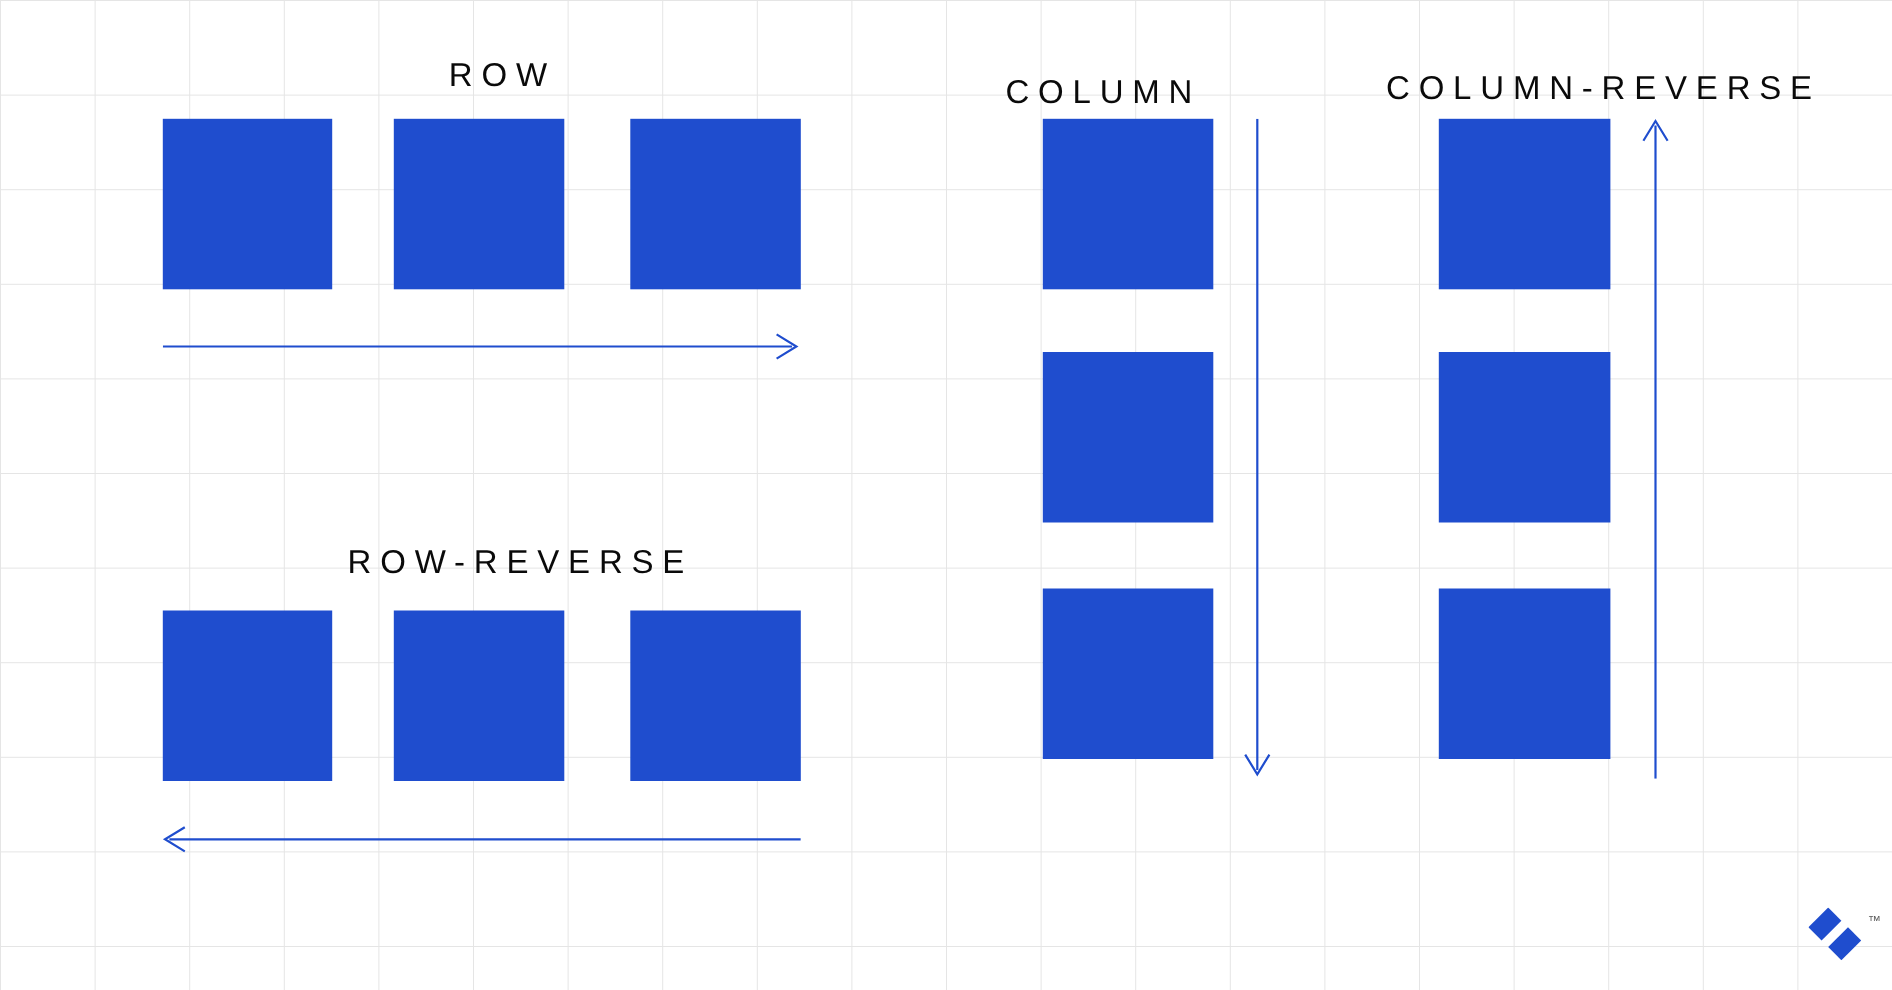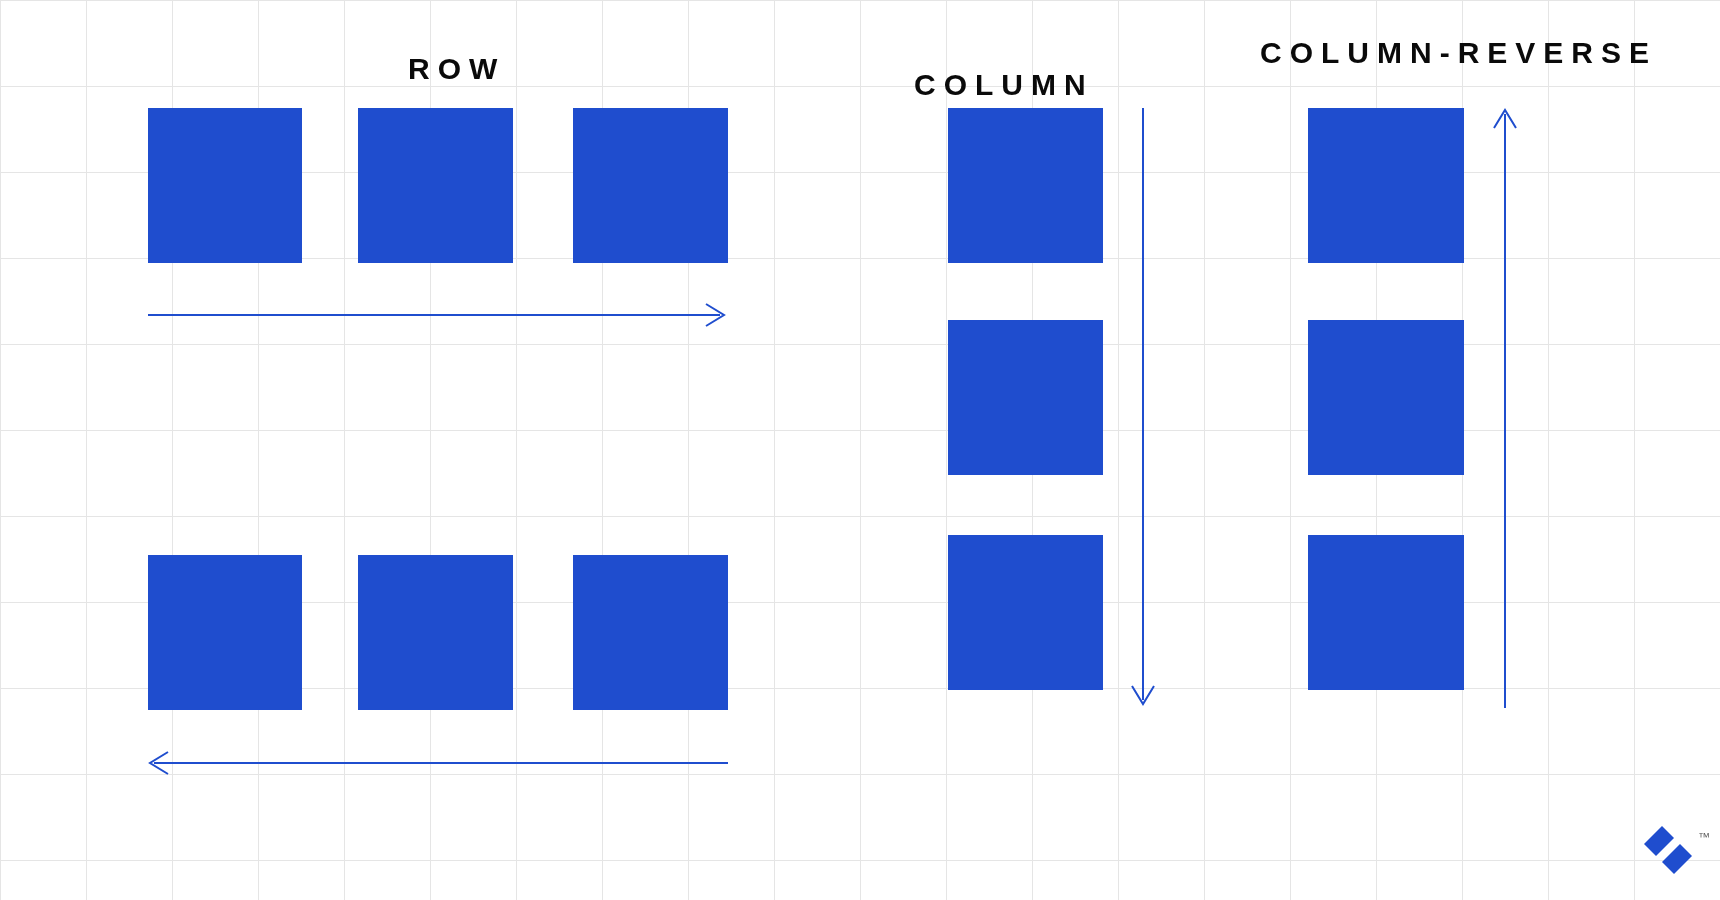--- a/index.html
+++ b/index.html
@@ -3,58 +3,59 @@
 <meta charset="utf-8">
 <style>
   html,body{margin:0;padding:0;width:1720px;height:900px;overflow:hidden;font-family:Arial,Helvetica,sans-serif;background:#fff}
   .canvas{position:relative;width:1720px;height:900px;
     background-image:
       linear-gradient(to right,#e5e5e5 1px,transparent 1px),
       linear-gradient(to bottom,#e5e5e5 1px,transparent 1px);
     background-size:86px 86px;
     background-position:0 0;
   }
-  .label{position:absolute;font-size:30px;letter-spacing:8px;font-weight:700;color:#0a0a0a;white-space:nowrap}
+  .label{position:absolute;font-size:30px;letter-spacing:8px;font-weight:400;color:#0a0a0a;white-space:nowrap}
   .sq{position:absolute;background:#1f4dce}
   .arrow-line{stroke:#1f4dce;stroke-width:2;fill:none}
   .logo{position:absolute;right:28px;bottom:22px}
   .tm{position:absolute;font-size:12px;color:#5c5c5c}
 </style>
 </head>
 <body>
 
 <div class="canvas">
 
   <div class="label" style="left:408px;top:52px">ROW</div>
   <div class="sq" style="left:148px;top:108px;width:154px;height:155px"></div>
   <div class="sq" style="left:358px;top:108px;width:155px;height:155px"></div>
   <div class="sq" style="left:573px;top:108px;width:155px;height:155px"></div>
   <svg style="position:absolute;left:148px;top:300px" width="580" height="30">
     <line class="arrow-line" x1="0" y1="15" x2="572" y2="15"></line>
     <polyline class="arrow-line" points="558,4 576,15 558,26"></polyline>
   </svg>
 
+  <div class="label" style="left:316px;top:495px">ROW-REVERSE</div>
   <div class="sq" style="left:148px;top:555px;width:154px;height:155px"></div>
   <div class="sq" style="left:358px;top:555px;width:155px;height:155px"></div>
   <div class="sq" style="left:573px;top:555px;width:155px;height:155px"></div>
   <svg style="position:absolute;left:148px;top:748px" width="580" height="30">
     <line class="arrow-line" x1="580" y1="15" x2="6" y2="15"></line>
     <polyline class="arrow-line" points="20,4 2,15 20,26"></polyline>
   </svg>
 
   <div class="label" style="left:914px;top:68px">COLUMN</div>
   <div class="sq" style="left:948px;top:108px;width:155px;height:155px"></div>
   <div class="sq" style="left:948px;top:320px;width:155px;height:155px"></div>
   <div class="sq" style="left:948px;top:535px;width:155px;height:155px"></div>
   <svg style="position:absolute;left:1128px;top:108px" width="30" height="600">
     <line class="arrow-line" x1="15" y1="0" x2="15" y2="592"></line>
     <polyline class="arrow-line" points="4,578 15,596 26,578"></polyline>
   </svg>
 
-  <div class="label" style="left:1260px;top:36px">COLUMN-REVERSE</div>
+  <div class="label" style="left:1260px;top:64px">COLUMN-REVERSE</div>
   <div class="sq" style="left:1308px;top:108px;width:156px;height:155px"></div>
   <div class="sq" style="left:1308px;top:320px;width:156px;height:155px"></div>
   <div class="sq" style="left:1308px;top:535px;width:156px;height:155px"></div>
   <svg style="position:absolute;left:1490px;top:108px" width="30" height="600">
     <line class="arrow-line" x1="15" y1="600" x2="15" y2="6"></line>
     <polyline class="arrow-line" points="4,20 15,2 26,20"></polyline>
   </svg>
 
   <div class="logo">
     <svg width="48" height="48" viewBox="0 0 48 48">

